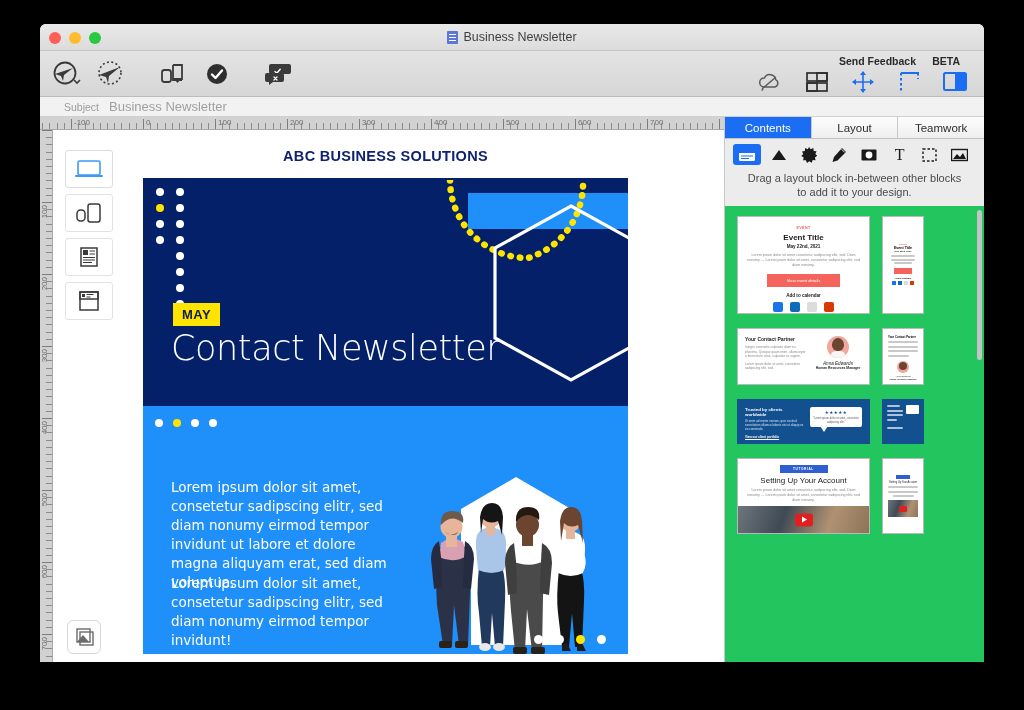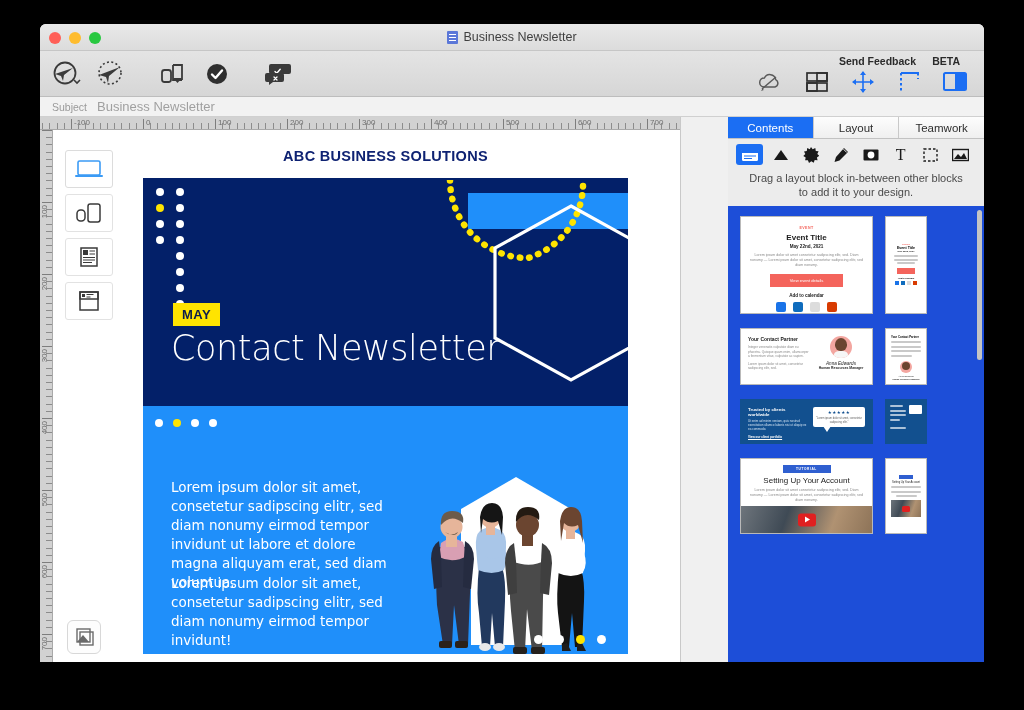--- a/index.html
+++ b/index.html
@@ -73,21 +73,21 @@
   }
   #send-feedback-label { right: 68px; top: 4px; }
   #beta-label { right: 24px; top: 4px; }
 
   
   #subject-bar {
     height: 20px;
     background: #f2f2f2;
     border-bottom: 1px solid #d0d0d0;
     display: flex; align-items: center;
-    padding-left: 12px; gap: 10px;
+    padding-left: 24px; gap: 10px;
   }
   #subject-label { font-size: 10.5px; color: #9a9a9a; }
   #subject-value { font-size: 13px; color: #a0a0a0; }
 
   
   #body-split { position: relative; height: 545px; display: flex; }
 
   
   #ruler-h {
     position: absolute; left: 0; top: 0; right: 260px; height: 13px;
@@ -199,24 +199,24 @@
   }
   #tn-p1 { top: 72px; }
   #tn-p2 { top: 168px; }
   #tn-bottom-dots { position:absolute; right: 22px; bottom: 10px; display:flex; gap: 12px; }
   #tn-bottom-dots .d { width: 9px; height: 9px; border-radius:50%; background:#fff; }
   #tn-bottom-dots .d.y { background:#ffe400; }
   #people { position:absolute; right: 14px; bottom: 0; width: 195px; height: 185px; }
 
   
   #right-panel {
-    position: absolute; right: 0; top: 0; bottom: 0; width: 304px;
+    position: absolute; right: 0; top: 0; bottom: 0; width: 260px;
     background: #f0f0f0;
     border-left: 1px solid #c9c9c9;
-    display:flex; flex-direction: column; padding-left: 47px;
+    display:flex; flex-direction: column;
   }
   #panel-tabs {
     display:flex; height: 22px; border-bottom: 1px solid #c2c2c2;
   }
   .ptab {
     flex:1; display:flex; align-items:center; justify-content:center;
     font-size: 11.5px; color:#2d2d2d;
     background: linear-gradient(#fdfdfd,#efefef);
     border-right: 1px solid #c9c9c9;
   }
@@ -250,21 +250,21 @@
   .seg.active { background:#1b6ef3; color:#fff; }
 
   #group-header {
     background:#eaeaea; border-top:1px solid #d2d2d2; border-bottom:1px solid #d2d2d2;
     display:flex; align-items:center; gap: 7px;
     padding: 3px 10px; font-size: 11px; color:#6d6d6d;
   }
   .tri { width:0;height:0;border-left:5px solid transparent;border-right:5px solid transparent;border-top:6px solid #8a8a8a; }
 
   #thumb-scroll {
-    flex:1; background:#1d4ed8; overflow:hidden; position:relative;
+    flex:1; background:#22c55e; overflow:hidden; position:relative;
     padding: 10px 14px 0 12px;
   }
   .thumb-row { display:flex; gap: 12px; margin-bottom: 14px; }
   .thumb-wide {
     width: 133px; border:1px solid #b9b9b9; background:#fff;
     position:relative; overflow:hidden;
   }
   .thumb-narrow {
     width: 42px; border:1px solid #b9b9b9; background:#fff;
     position:relative; overflow:hidden;

